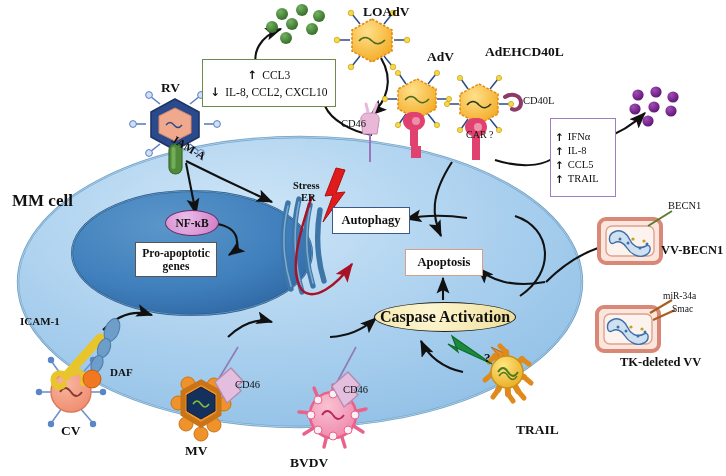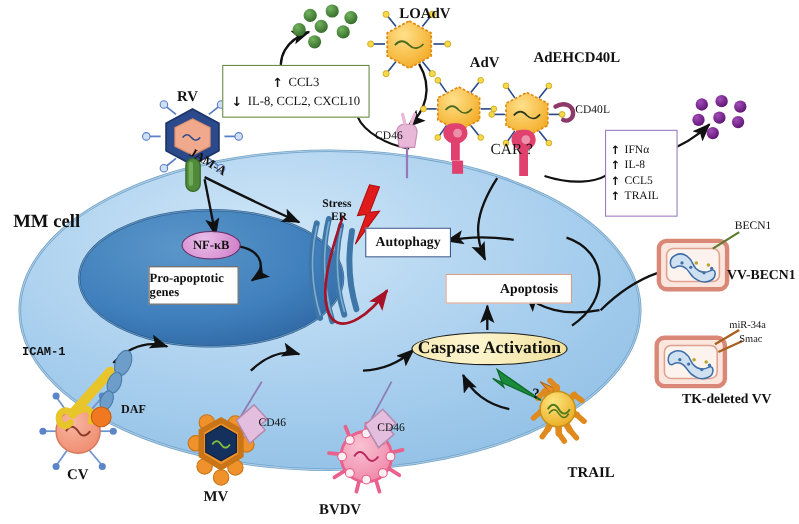--- a/index.html
+++ b/index.html
@@ -3,21 +3,21 @@
 <meta charset="utf-8">
 <style>
   html,body{margin:0;padding:0;background:#fff;}
   body{width:726px;height:476px;font-family:"Liberation Serif",serif;}
   #stage{position:relative;width:726px;height:476px;overflow:hidden;background:#fff;}
   #svgroot{position:absolute;left:0;top:0;width:726px;height:476px;}
   .lbl{position:absolute;white-space:nowrap;font-family:"Liberation Serif",serif;color:#111;}
   .bold{font-weight:bold;}
   .boxlbl{position:absolute;background:#fff;border:1.4px solid #3a5a8c;
           font-family:"Liberation Serif",serif;font-weight:bold;color:#111;
-          display:flex;align-items:center;justify-content:center;line-height:1.05;}
+          display:flex;align-items:center;justify-content:center;text-align:center;line-height:1.05;}
   .pill{position:absolute;border-radius:50%/50%;display:flex;align-items:center;
         justify-content:center;font-weight:bold;font-family:"Liberation Serif",serif;}
   .cytobox{position:absolute;background:#fff;display:flex;flex-direction:column;
            justify-content:center;font-family:"Liberation Serif",serif;color:#111;}
   .cytorow{display:flex;align-items:center;white-space:nowrap;}
   .arrowglyph{font-weight:bold;font-family:"DejaVu Sans",sans-serif;display:inline-block;}
 </style>
 </head>
 <body>
 
@@ -439,51 +439,51 @@
 
   <div class="lbl bold" style="left:12px;top:191px;font-size:17px;">MM cell</div>
 
   <div class="lbl bold" style="left:161px;top:80px;font-size:13.5px;">RV</div>
   <div class="lbl bold" style="left:176px;top:133px;font-size:11.5px;transform:rotate(31deg);transform-origin:left top;">JAM-A</div>
 
   <div class="lbl bold" style="left:363px;top:4px;font-size:13.5px;">LOAdV</div>
   <div class="lbl" style="left:341px;top:118px;font-size:10.5px;">CD46</div>
 
   <div class="lbl bold" style="left:427px;top:49px;font-size:13.5px;">AdV</div>
-  <div class="lbl" style="left:406px;top:129px;font-size:14px;padding-left:40px;">CAR ?</div>
+  <div class="lbl" style="left:426px;top:129px;font-size:10px;padding-left:40px;">CAR ?</div>
 
   <div class="lbl bold" style="left:485px;top:44px;font-size:13.5px;">AdEHCD40L</div>
   <div class="lbl" style="left:523px;top:95px;font-size:10.5px;">CD40L</div>
 
   <div class="lbl bold" style="left:661px;top:243px;font-size:12.5px;">VV-BECN1</div>
   <div class="lbl" style="left:668px;top:200px;font-size:10.5px;">BECN1</div>
 
   <div class="lbl bold" style="left:620px;top:355px;font-size:12.5px;">TK-deleted VV</div>
   <div class="lbl" style="left:663px;top:291px;font-size:9.5px;">miR-34a</div>
   <div class="lbl" style="left:672px;top:304px;font-size:9.5px;">Smac</div>
 
   <div class="lbl bold" style="left:516px;top:422px;font-size:13.5px;">TRAIL</div>
   <div class="lbl bold" style="left:484px;top:350px;font-size:13px;">?</div>
 
   <div class="lbl bold" style="left:61px;top:423px;font-size:13.5px;">CV</div>
-  <div class="lbl bold" style="left:20px;top:315px;font-size:11px;font-family:Liberation Mono, monospace;">ICAM-1</div>
+  <div class="lbl bold" style="left:20px;top:315px;font-size:11px;">ICAM-1</div>
   <div class="lbl bold" style="left:110px;top:366px;font-size:11px;">DAF</div>
 
   <div class="lbl bold" style="left:185px;top:443px;font-size:13.5px;">MV</div>
   <div class="lbl" style="left:235px;top:379px;font-size:10.5px;">CD46</div>
 
   <div class="lbl bold" style="left:290px;top:455px;font-size:13.5px;">BVDV</div>
   <div class="lbl" style="left:343px;top:384px;font-size:10.5px;">CD46</div>
 
   <div class="lbl bold" style="left:293px;top:180px;font-size:10.5px;">Stress</div>
   <div class="lbl bold" style="left:301px;top:192px;font-size:10.5px;">ER</div>
 
   <div class="boxlbl" style="left:332px;top:207px;width:76px;height:25px;font-size:12.5px;">Autophagy</div>
 
-  <div class="boxlbl" style="left:405px;top:249px;width:76px;height:25px;font-size:12.5px;border-color:#d4a08a;padding-left:37px;">Apoptosis</div>
+  <div class="boxlbl" style="left:405px;top:249px;width:76px;height:25px;font-size:12.5px;border-color:#d4a08a;">Apoptosis</div>
 
   <div class="boxlbl" style="left:135px;top:242px;width:80px;height:33px;font-size:11.5px;border-color:#555;">Pro-apoptotic genes</div>
 
 
 
   <div class="pill" style="left:374px;top:302px;width:140px;height:28px;font-size:16px;
               background:radial-gradient(circle at 38% 30%,#fdf6d2,#efdf9a);
               border:1.6px solid #1d1d1d;color:#111;">Caspase Activation</div>
 
 

